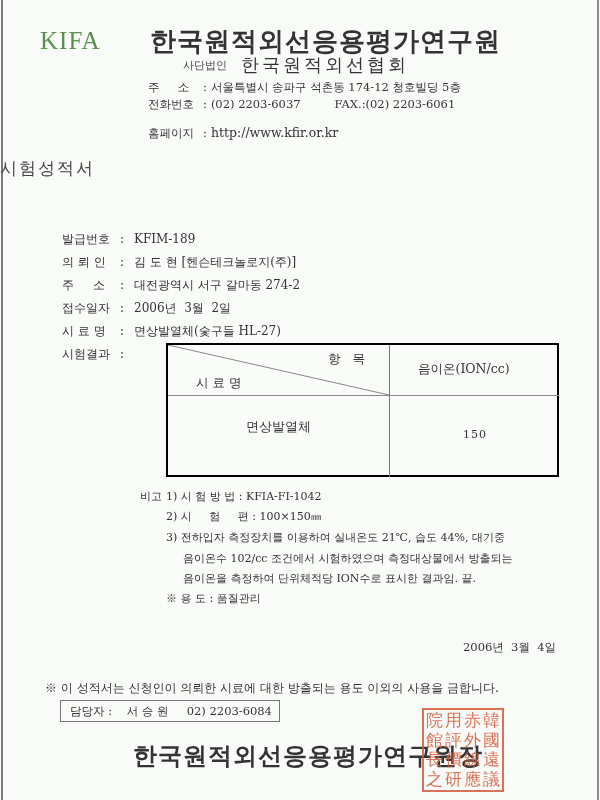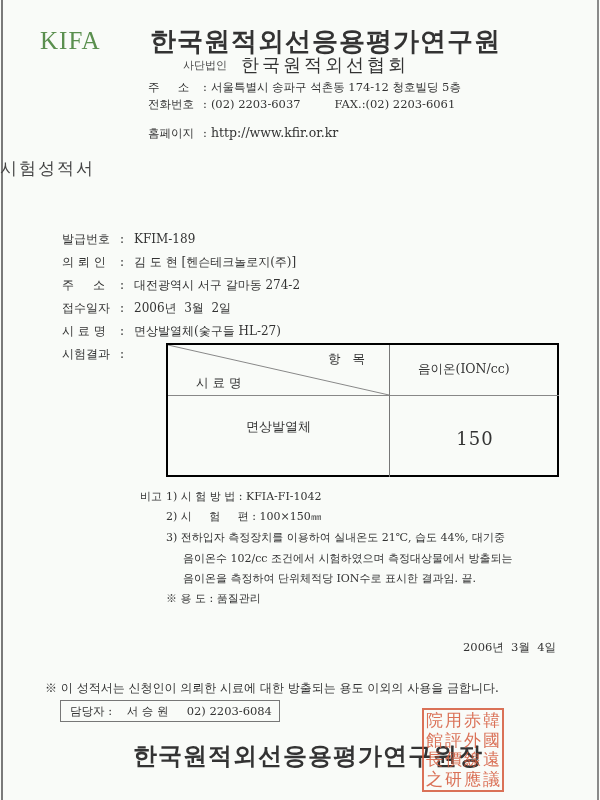--- a/index.html
+++ b/index.html
@@ -86,21 +86,21 @@
 <div class="result-table">
   <svg class="rt-diag" viewBox="0 0 221 50" preserveAspectRatio="none">
     <line x1="0" y1="0" x2="221" y2="50" stroke="#888" stroke-width="1"></line>
   </svg>
   <div class="rt-hline"></div>
   <div class="rt-vline"></div>
   <div class="rt-text" style="left:160px; top:6px; white-space:pre;">항   목</div>
   <div class="rt-text" style="left:28px; top:30px;">시 료 명</div>
   <div class="rt-text" style="left:250px; top:16px;">음이온(ION/cc)</div>
   <div class="rt-text" style="left:0; width:221px; text-align:center; top:73px; font-size:13px;">면상발열체</div>
-  <div class="rt-text" style="left:222px; width:170px; text-align:center; top:83px; font-size:18px; letter-spacing:1px;">150</div>
+  <div class="rt-text" style="left:222px; width:170px; text-align:center; top:83px; font-size:11px; letter-spacing:1px;">150</div>
 </div>
 
 <div class="abs note" style="left:140px; top:489px;">비고</div>
 <div class="abs note" style="left:166px; top:489px; white-space:pre;">1) 시 험 방 법 : KFIA-FI-1042</div>
 <div class="abs note" style="left:166px; top:509px; white-space:pre;">2) 시     험     편 : 100×150㎜</div>
 <div class="abs note" style="left:166px; top:530px;">3) 전하입자 측정장치를 이용하여 실내온도 21℃, 습도 44%, 대기중</div>
 <div class="abs note" style="left:183px; top:551px;">음이온수 102/cc 조건에서 시험하였으며 측정대상물에서 방출되는</div>
 <div class="abs note" style="left:183px; top:571px;">음이온을 측정하여 단위체적당 ION수로 표시한 결과임. 끝.</div>
 <div class="abs note" style="left:166px; top:591px;">※ 용 도 : 품질관리</div>
 

